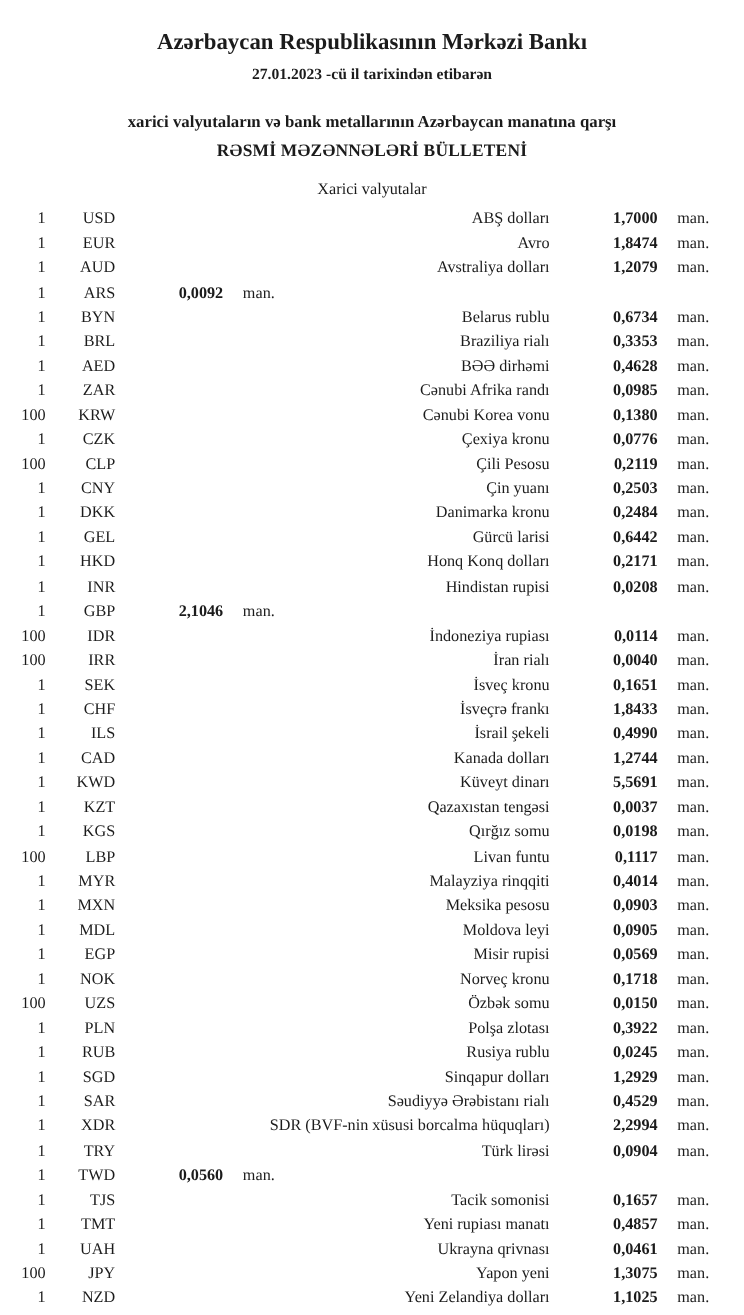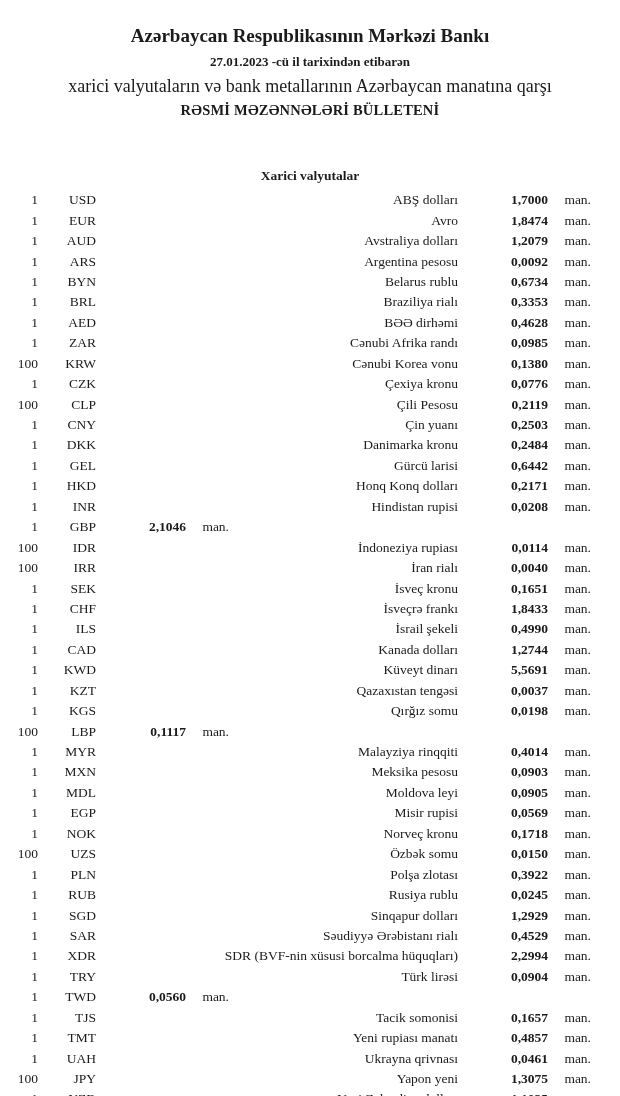--- a/index.html
+++ b/index.html
@@ -26,37 +26,37 @@
     line-height: 22px;
     font-family: Liberation Serif, serif;
   }
   .date-line {
     font-size: 13px;
     font-weight: bold;
     margin-top: 7px;
     line-height: 16px;
   }
   .subtitle-line {
-    font-size: 18px;
-    font-weight: normal;
-    margin-top: 8px;
+    font-size: 14px;
+    font-weight: bold;
+    margin-top: 24px;
     line-height: 17px;
   }
   .bulletin-title {
     font-size: 14.5px;
     font-weight: bold;
     margin-top: 6px;
     line-height: 18px;
     letter-spacing: 0.2px;
   }
   .section-title {
     text-align: center;
     font-size: 13.5px;
-    font-weight: bold;
-    margin-top: 48px;
+    font-weight: normal;
+    margin-top: 14px;
     line-height: 17px;
   }
   .rates-table {
     margin-top: 6px;
     padding-right: 29px;
   }
   .row {
     display: flex;
     align-items: center;
     height: 20.45px;
@@ -124,21 +124,20 @@
       <div class="row">
       <span class="qty">1</span>
       <span class="code">AUD</span>
       <span class="cname">Avstraliya dolları</span>
       <span class="rate">1,2079</span>
       <span class="unit">man.</span>
     </div>
       <div class="row">
       <span class="qty">1</span>
       <span class="code">ARS</span>
-      <span class="cname">Argentina pesosu</span>
       <span class="rate">0,0092</span>
       <span class="unit">man.</span>
     </div>
       <div class="row">
       <span class="qty">1</span>
       <span class="code">BYN</span>
       <span class="cname">Belarus rublu</span>
       <span class="rate">0,6734</span>
       <span class="unit">man.</span>
     </div>
@@ -284,20 +283,21 @@
       <div class="row">
       <span class="qty">1</span>
       <span class="code">KGS</span>
       <span class="cname">Qırğız somu</span>
       <span class="rate">0,0198</span>
       <span class="unit">man.</span>
     </div>
       <div class="row">
       <span class="qty">100</span>
       <span class="code">LBP</span>
+      <span class="cname">Livan funtu</span>
       <span class="rate">0,1117</span>
       <span class="unit">man.</span>
     </div>
       <div class="row">
       <span class="qty">1</span>
       <span class="code">MYR</span>
       <span class="cname">Malayziya rinqqiti</span>
       <span class="rate">0,4014</span>
       <span class="unit">man.</span>
     </div>

